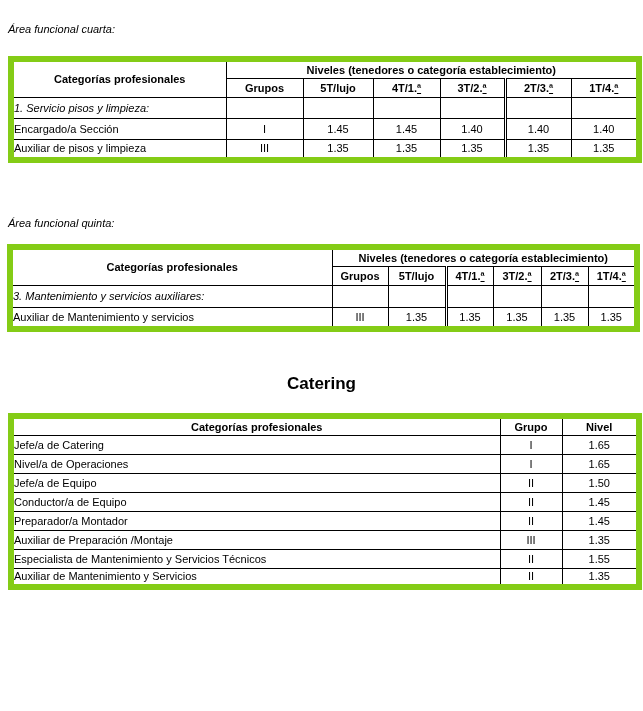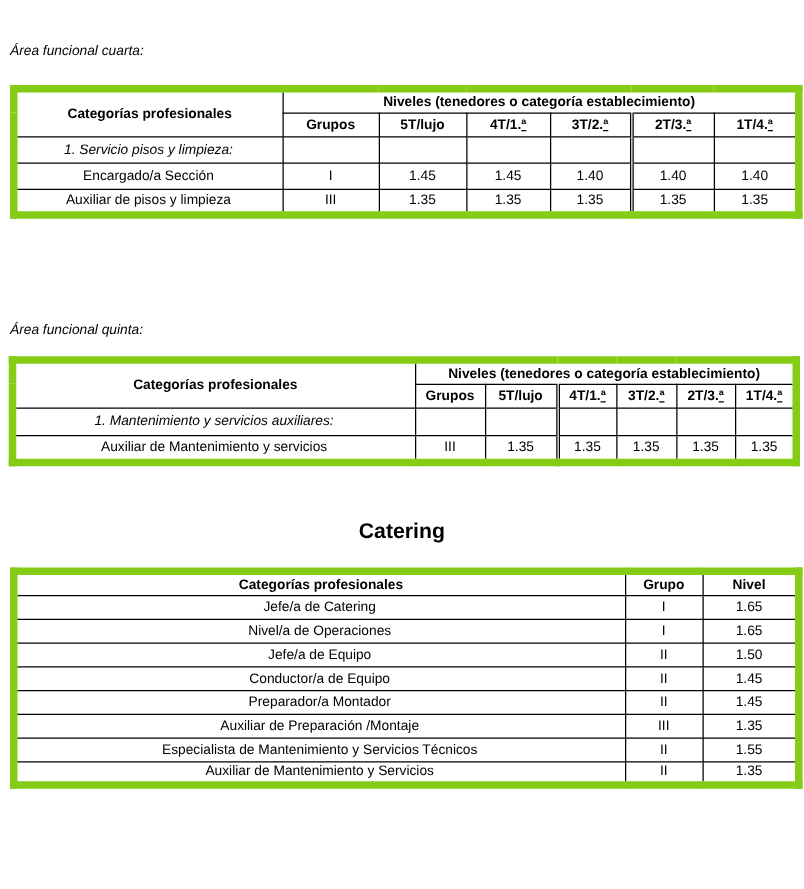--- a/index.html
+++ b/index.html
@@ -3,30 +3,30 @@
 <meta charset="utf-8">
 <style>
   * { box-sizing: border-box; }
   html, body { margin: 0; padding: 0; }
   body {
     width: 643px; height: 711px;
     background: #ffffff; color: #000000;
     font-family: "Liberation Sans", "DejaVu Sans", sans-serif;
     overflow: hidden;
   }
-  .page { position: relative; width: 643px; height: 692px; margin-top: 12px; }
+  .page { position: relative; width: 643px; height: 692px; }
 
   .area-label {
     font-style: italic;
     font-size: 11px;
     line-height: 13px;
     margin: 0;
   }
   #lbl-cuarta { padding: 23px 0 0 8px; }
-  #lbl-quinta { padding: 83px 0 0 8px; }
+  #lbl-quinta { padding: 54px 0 0 8px; }
 
   #catering-title {
     margin: 45px 0 0 0;
     text-align: center;
     font-weight: bold;
     font-size: 17px;
     line-height: 14px;
   }
 
   table {
@@ -48,21 +48,21 @@
   }
   th { font-weight: bold; text-align: center; padding: 0 1px; }
 
   #t1 th { height: 19px; }
   #t1 td { height: 21px; }
   #t2 th { height: 19px; }
   #t2 td { height: 22px; }
   #t3 th { height: 19px; }
   #t3 td { height: 19px; }
 
-  td.cat { text-align: center; padding-left: 0; }
+  td.cat { text-align: left; padding-left: 0; }
   td.c   { text-align: center; }
   tr.it td { font-style: italic; }
 
   .dbl { border-left: 3px double #000; }
   .ord { text-decoration: underline; }
 </style>
 </head>
 <body>
 
 <div class="page">
@@ -145,21 +145,21 @@
         <th><span>Grupos</span><span class="ord"></span></th>
         <th><span>5T/lujo</span><span class="ord"></span></th>
         <th class="dbl"><span>4T/1.</span><span class="ord">ª</span></th>
         <th><span>3T/2.</span><span class="ord">ª</span></th>
         <th><span>2T/3.</span><span class="ord">ª</span></th>
         <th><span>1T/4.</span><span class="ord">ª</span></th>
       </tr>
     </thead>
     <tbody>
       <tr class="it">
-        <td class="cat">1. Mantenimiento y servicios auxiliares:</td>
+        <td class="cat">3. Mantenimiento y servicios auxiliares:</td>
         <td class="c"></td>
         <td class="c"></td>
         <td class="c dbl"></td>
         <td class="c"></td>
         <td class="c"></td>
         <td class="c"></td>
       </tr>
       <tr>
         <td class="cat">Auxiliar de Mantenimiento y servicios</td>
         <td class="c">III</td>

